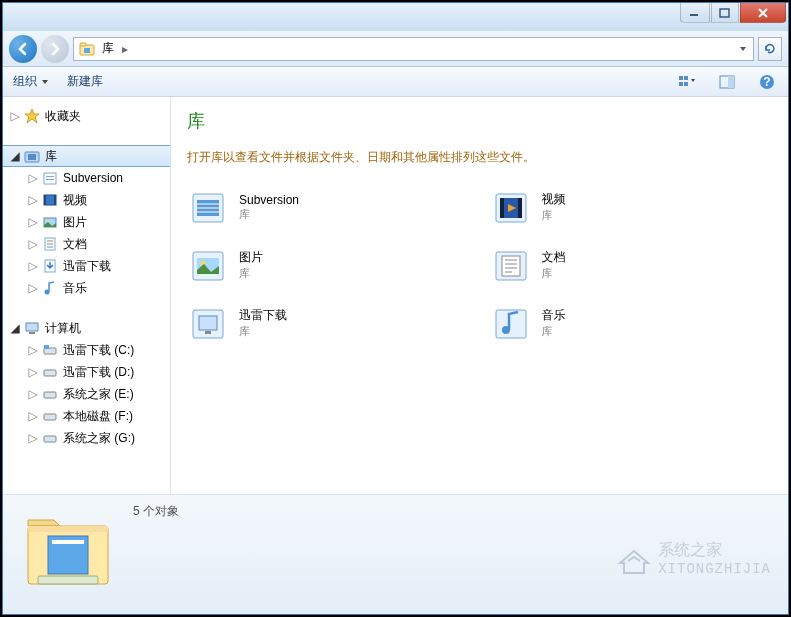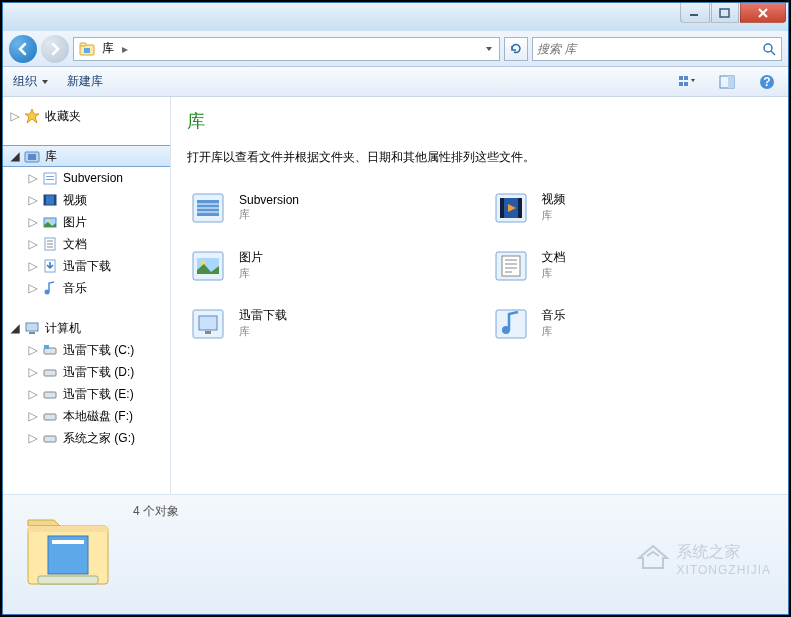--- a/index.html
+++ b/index.html
@@ -41,34 +41,34 @@
 .tree-item { display: flex; align-items: center; height: 22px; padding-left: 6px; gap: 2px; }
 .tree-item.sel { background: linear-gradient(to bottom, #e8f2fc, #cfe6fb); border: 1px solid #7da2ce; border-left: none; border-right: none; }
 .tree-item .expander { width: 12px; height: 12px; display: flex; align-items: center; justify-content: center; color: #888; }
 .tree-item .ticon { width: 18px; height: 18px; display: flex; align-items: center; justify-content: center; }
 .tree-item .tlabel { padding-left: 2px; }
 .tree-child { padding-left: 18px; }
 .tree-gap { height: 18px; }
 
 .content { flex: 1; background: #fff; padding: 12px 16px; overflow: auto; }
 .content-title { font-size: 18px; color: #1a8a1a; font-weight: normal; margin-bottom: 4px; }
-.content-desc { color: #000000; margin-bottom: 20px; margin-top: 16px; }
+.content-desc { color: #a16207; margin-bottom: 20px; margin-top: 16px; }
 .lib-grid { display: grid; grid-template-columns: 1fr 1fr; gap: 16px 20px; }
 .lib-item { display: flex; align-items: center; gap: 10px; }
 .lib-icon { width: 42px; height: 42px; display: flex; align-items: center; justify-content: center; }
 .lib-name { font-size: 12px; }
 .lib-sub { font-size: 11px; color: #888; }
 
 .statusbar { height: 120px; border-top: 1px solid #d9e4f1; background: linear-gradient(to bottom, #f4f8fc, #e4eef8); display: flex; align-items: flex-start; padding: 6px 10px; gap: 10px; }
 .status-icon { width: 110px; height: 100px; display: flex; align-items: center; justify-content: center; }
 .status-text { color: #555; padding-top: 2px; }
 
-.watermark { position: absolute; right: 20px; bottom: 40px; color: rgba(120,140,160,0.35); display: flex; align-items: flex-start; gap: 6px; }
+.watermark { position: absolute; right: 20px; bottom: 40px; color: rgba(120,140,160,0.35); display: flex; align-items: flex-end; gap: 6px; }
 .watermark .wtext { font-size: 16px; }
-.watermark .wsub { font-size: 12px; letter-spacing: 1px; }
+.watermark .wsub { font-size: 14px; letter-spacing: 1px; font-family: Liberation Mono, monospace; }
 
 .outer-border { position: absolute; left: 0; top: 0; width: 791px; height: 617px; border: 2px solid #000; pointer-events: none; }
 
 svg { display: block; }
 </style>
 </head>
 <body>
 
 <div class="window">
 
@@ -117,29 +117,20 @@
             <path d="M1 2 L4 6 L7 2 Z" fill="#555"></path>
           </svg>
       </span>
     </div>
     <div class="refresh">
       <svg width="14" height="14" viewBox="0 0 14 14">
           <path d="M3 7 A4 4 0 1 1 5 10" fill="none" stroke="#2a6aa8" stroke-width="1.5"></path>
           <path d="M3 4 L3 8 L7 8" fill="none" stroke="#2a6aa8" stroke-width="1.5"></path>
         </svg>
     </div>
-    <div class="searchbox">
-      <input placeholder="搜索 库" style="">
-      <span class="search-icon">
-        <svg width="14" height="14" viewBox="0 0 14 14">
-            <circle cx="6" cy="6" r="4" fill="none" stroke="#3a78b8" stroke-width="1.5"></circle>
-            <line x1="9" y1="9" x2="13" y2="13" stroke="#3a78b8" stroke-width="1.5"></line>
-          </svg>
-      </span>
-    </div>
   </div>
 
   <div class="toolbar">
     <div class="tool-item">
       <span>组织</span>
       <svg width="8" height="8" viewBox="0 0 8 8">
           <path d="M1 2 L4 6 L7 2 Z" fill="#444"></path>
         </svg>
     </div>
     <div class="tool-item">
@@ -297,21 +288,21 @@
             </span>
           <span class="tlabel">迅雷下载 (D:)</span>
         </div>
         <div class="tree-item">
           <span class="expander">▷</span>
           <span class="ticon">
               <svg width="16" height="16">
                 <rect x="2" y="6" width="12" height="6" rx="1" fill="#d8e4f0" stroke="#888"></rect>
               </svg>
             </span>
-          <span class="tlabel">迅雷下载 (E:)</span>
+          <span class="tlabel">系统之家 (E:)</span>
         </div>
         <div class="tree-item">
           <span class="expander">▷</span>
           <span class="ticon">
               <svg width="16" height="16">
                 <rect x="2" y="6" width="12" height="6" rx="1" fill="#d8e4f0" stroke="#888"></rect>
               </svg>
             </span>
           <span class="tlabel">本地磁盘 (F:)</span>
         </div>
@@ -431,21 +422,21 @@
     <div class="status-icon">
       <svg width="100" height="90" viewBox="0 0 100 90">
         <path d="M10 20 L10 14 L36 14 L42 20 Z" fill="#f0d890" stroke="#d4a83c"></path>
         <rect x="10" y="20" width="80" height="58" rx="3" fill="#ffe9a8" stroke="#d4a83c"></rect>
         <rect x="10" y="20" width="80" height="6" fill="#f8dca0"></rect>
         <rect x="30" y="30" width="40" height="38" fill="#5da8e8" stroke="#3a78b8"></rect>
         <rect x="34" y="34" width="32" height="4" fill="#fff"></rect>
         <rect x="20" y="70" width="60" height="8" rx="2" fill="#e0e8d0" stroke="#a0b080"></rect>
       </svg>
     </div>
-    <div class="status-text">4 个对象</div>
+    <div class="status-text">5 个对象</div>
   </div>
 
 </div>
 
 <div class="watermark">
   <svg width="36" height="30" viewBox="0 0 36 30">
     <path d="M4 16 L18 4 L32 16 L28 16 L28 26 L8 26 L8 16 Z" fill="none" stroke="rgba(120,140,160,0.4)" stroke-width="2"></path>
     <path d="M12 14 L18 10 L24 14" fill="none" stroke="rgba(120,140,160,0.4)" stroke-width="2"></path>
   </svg>
   <div>

